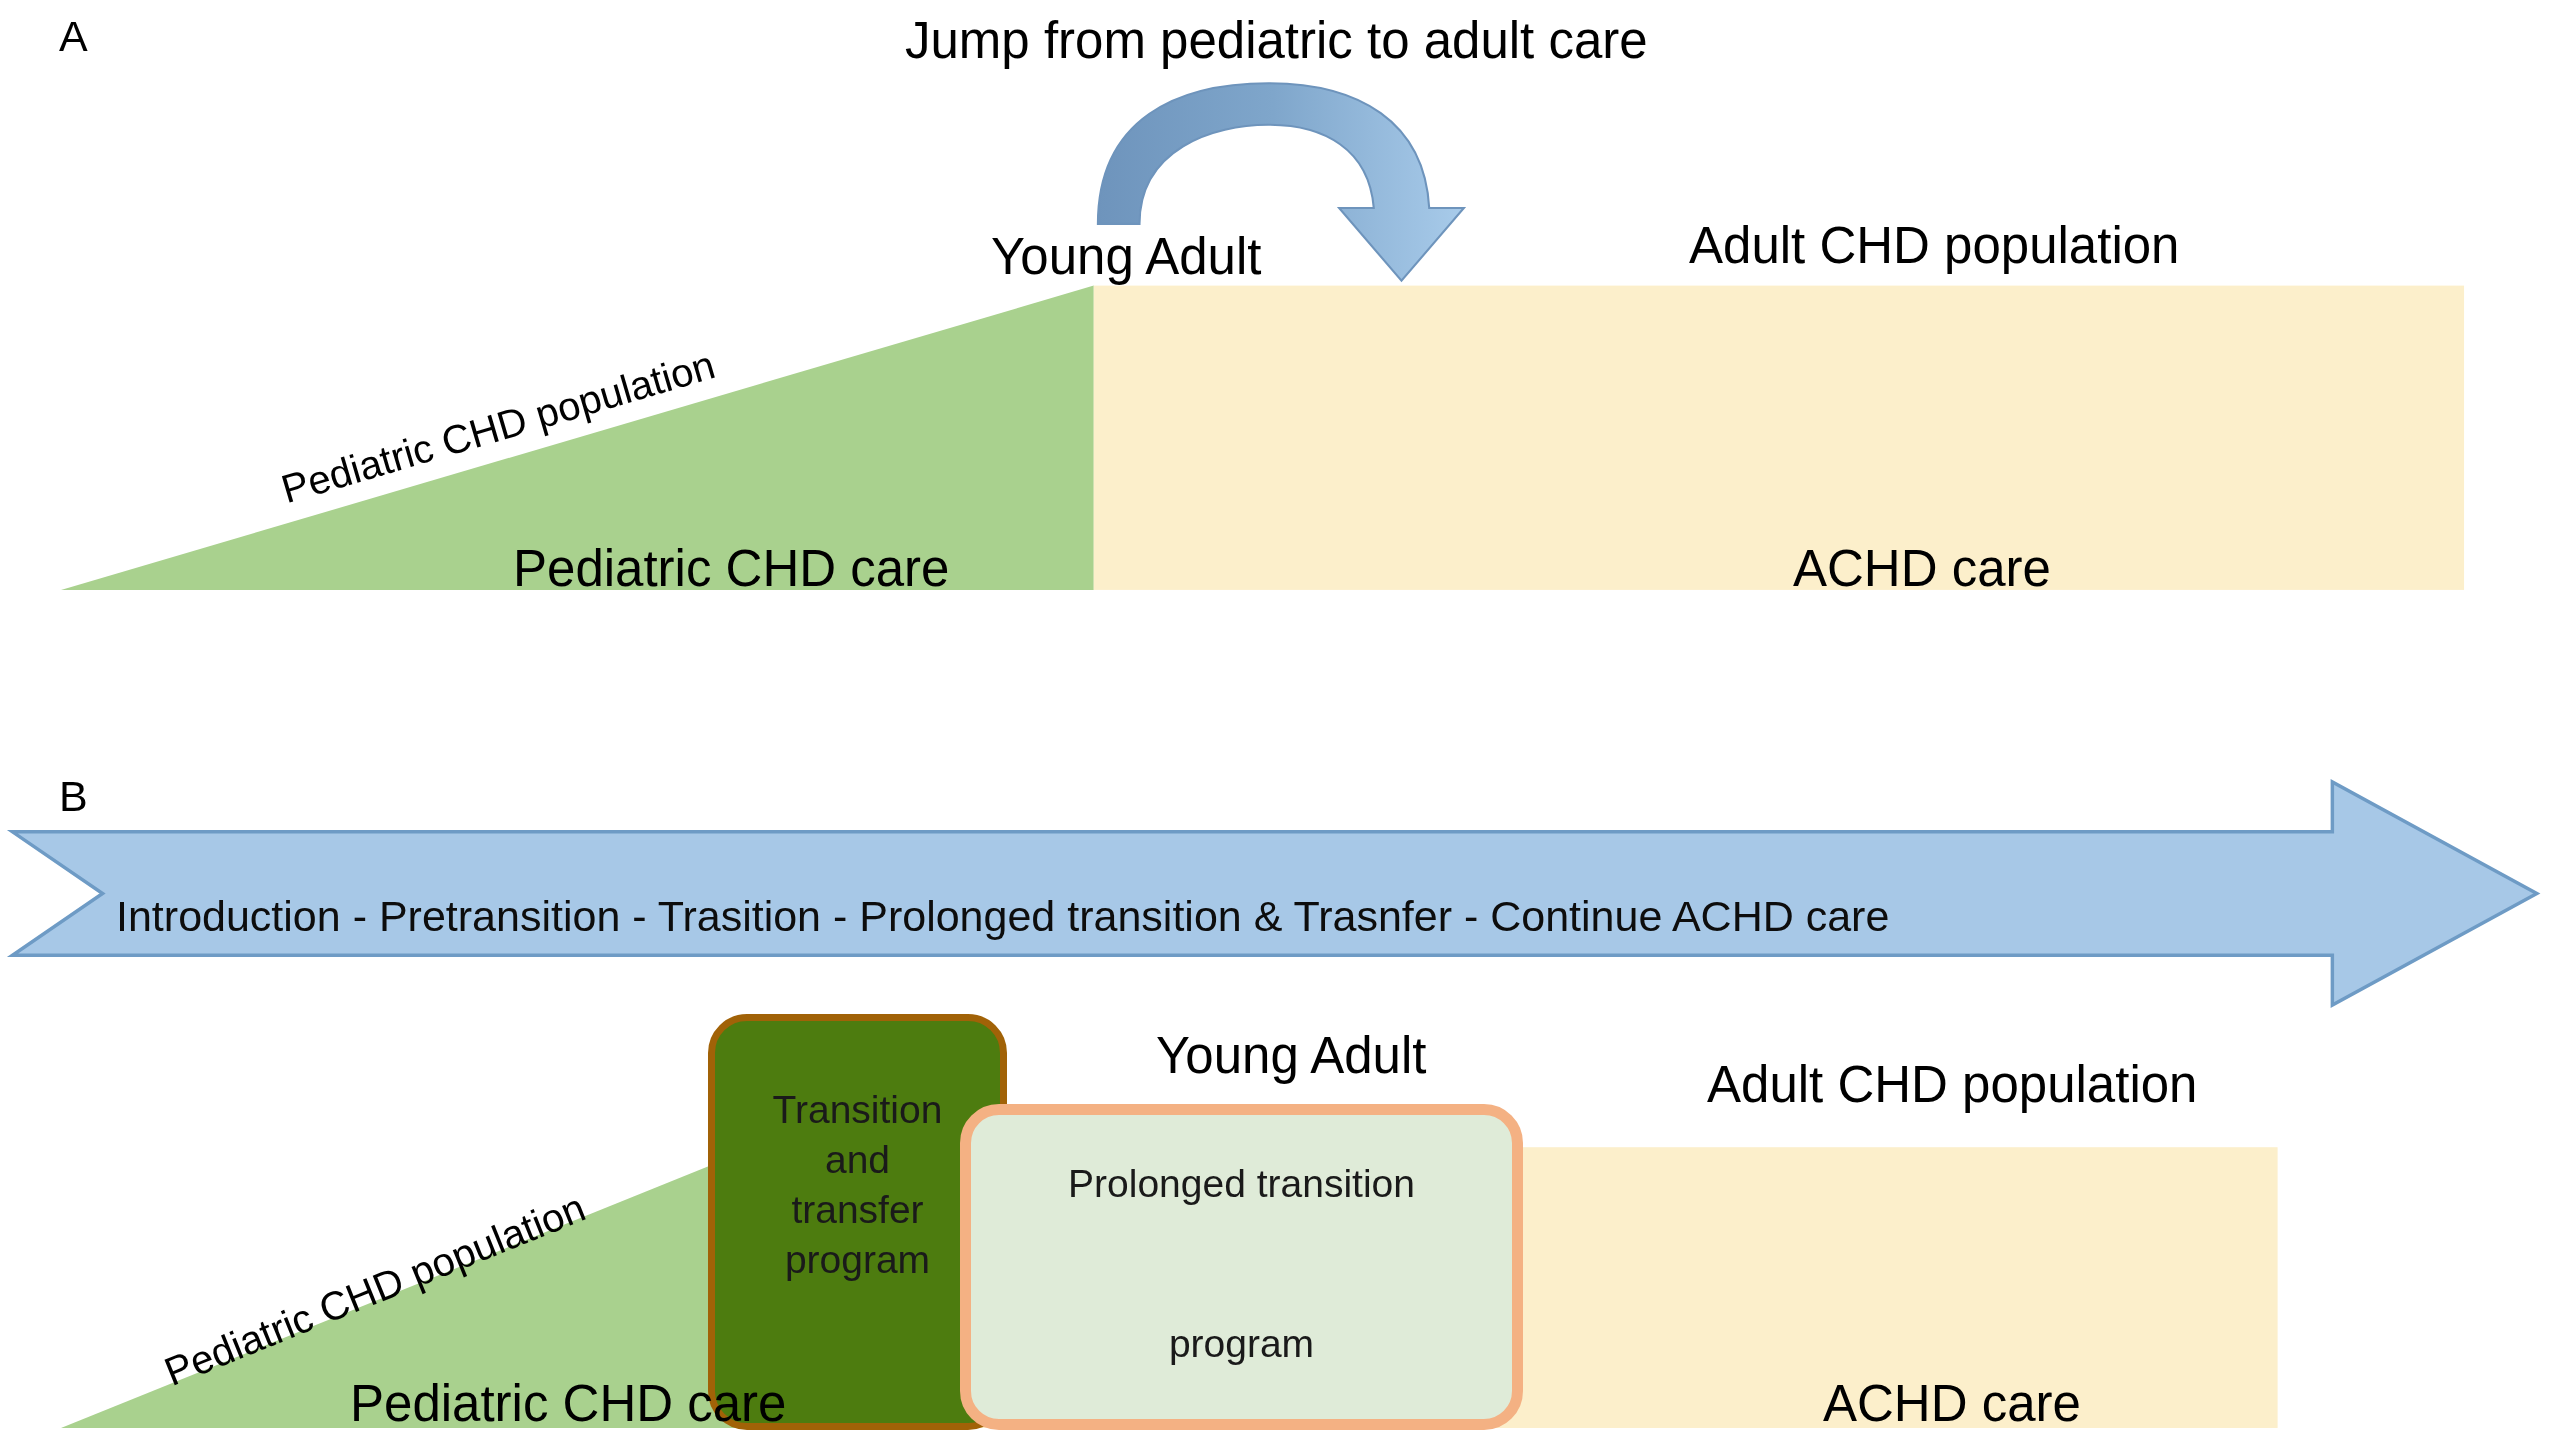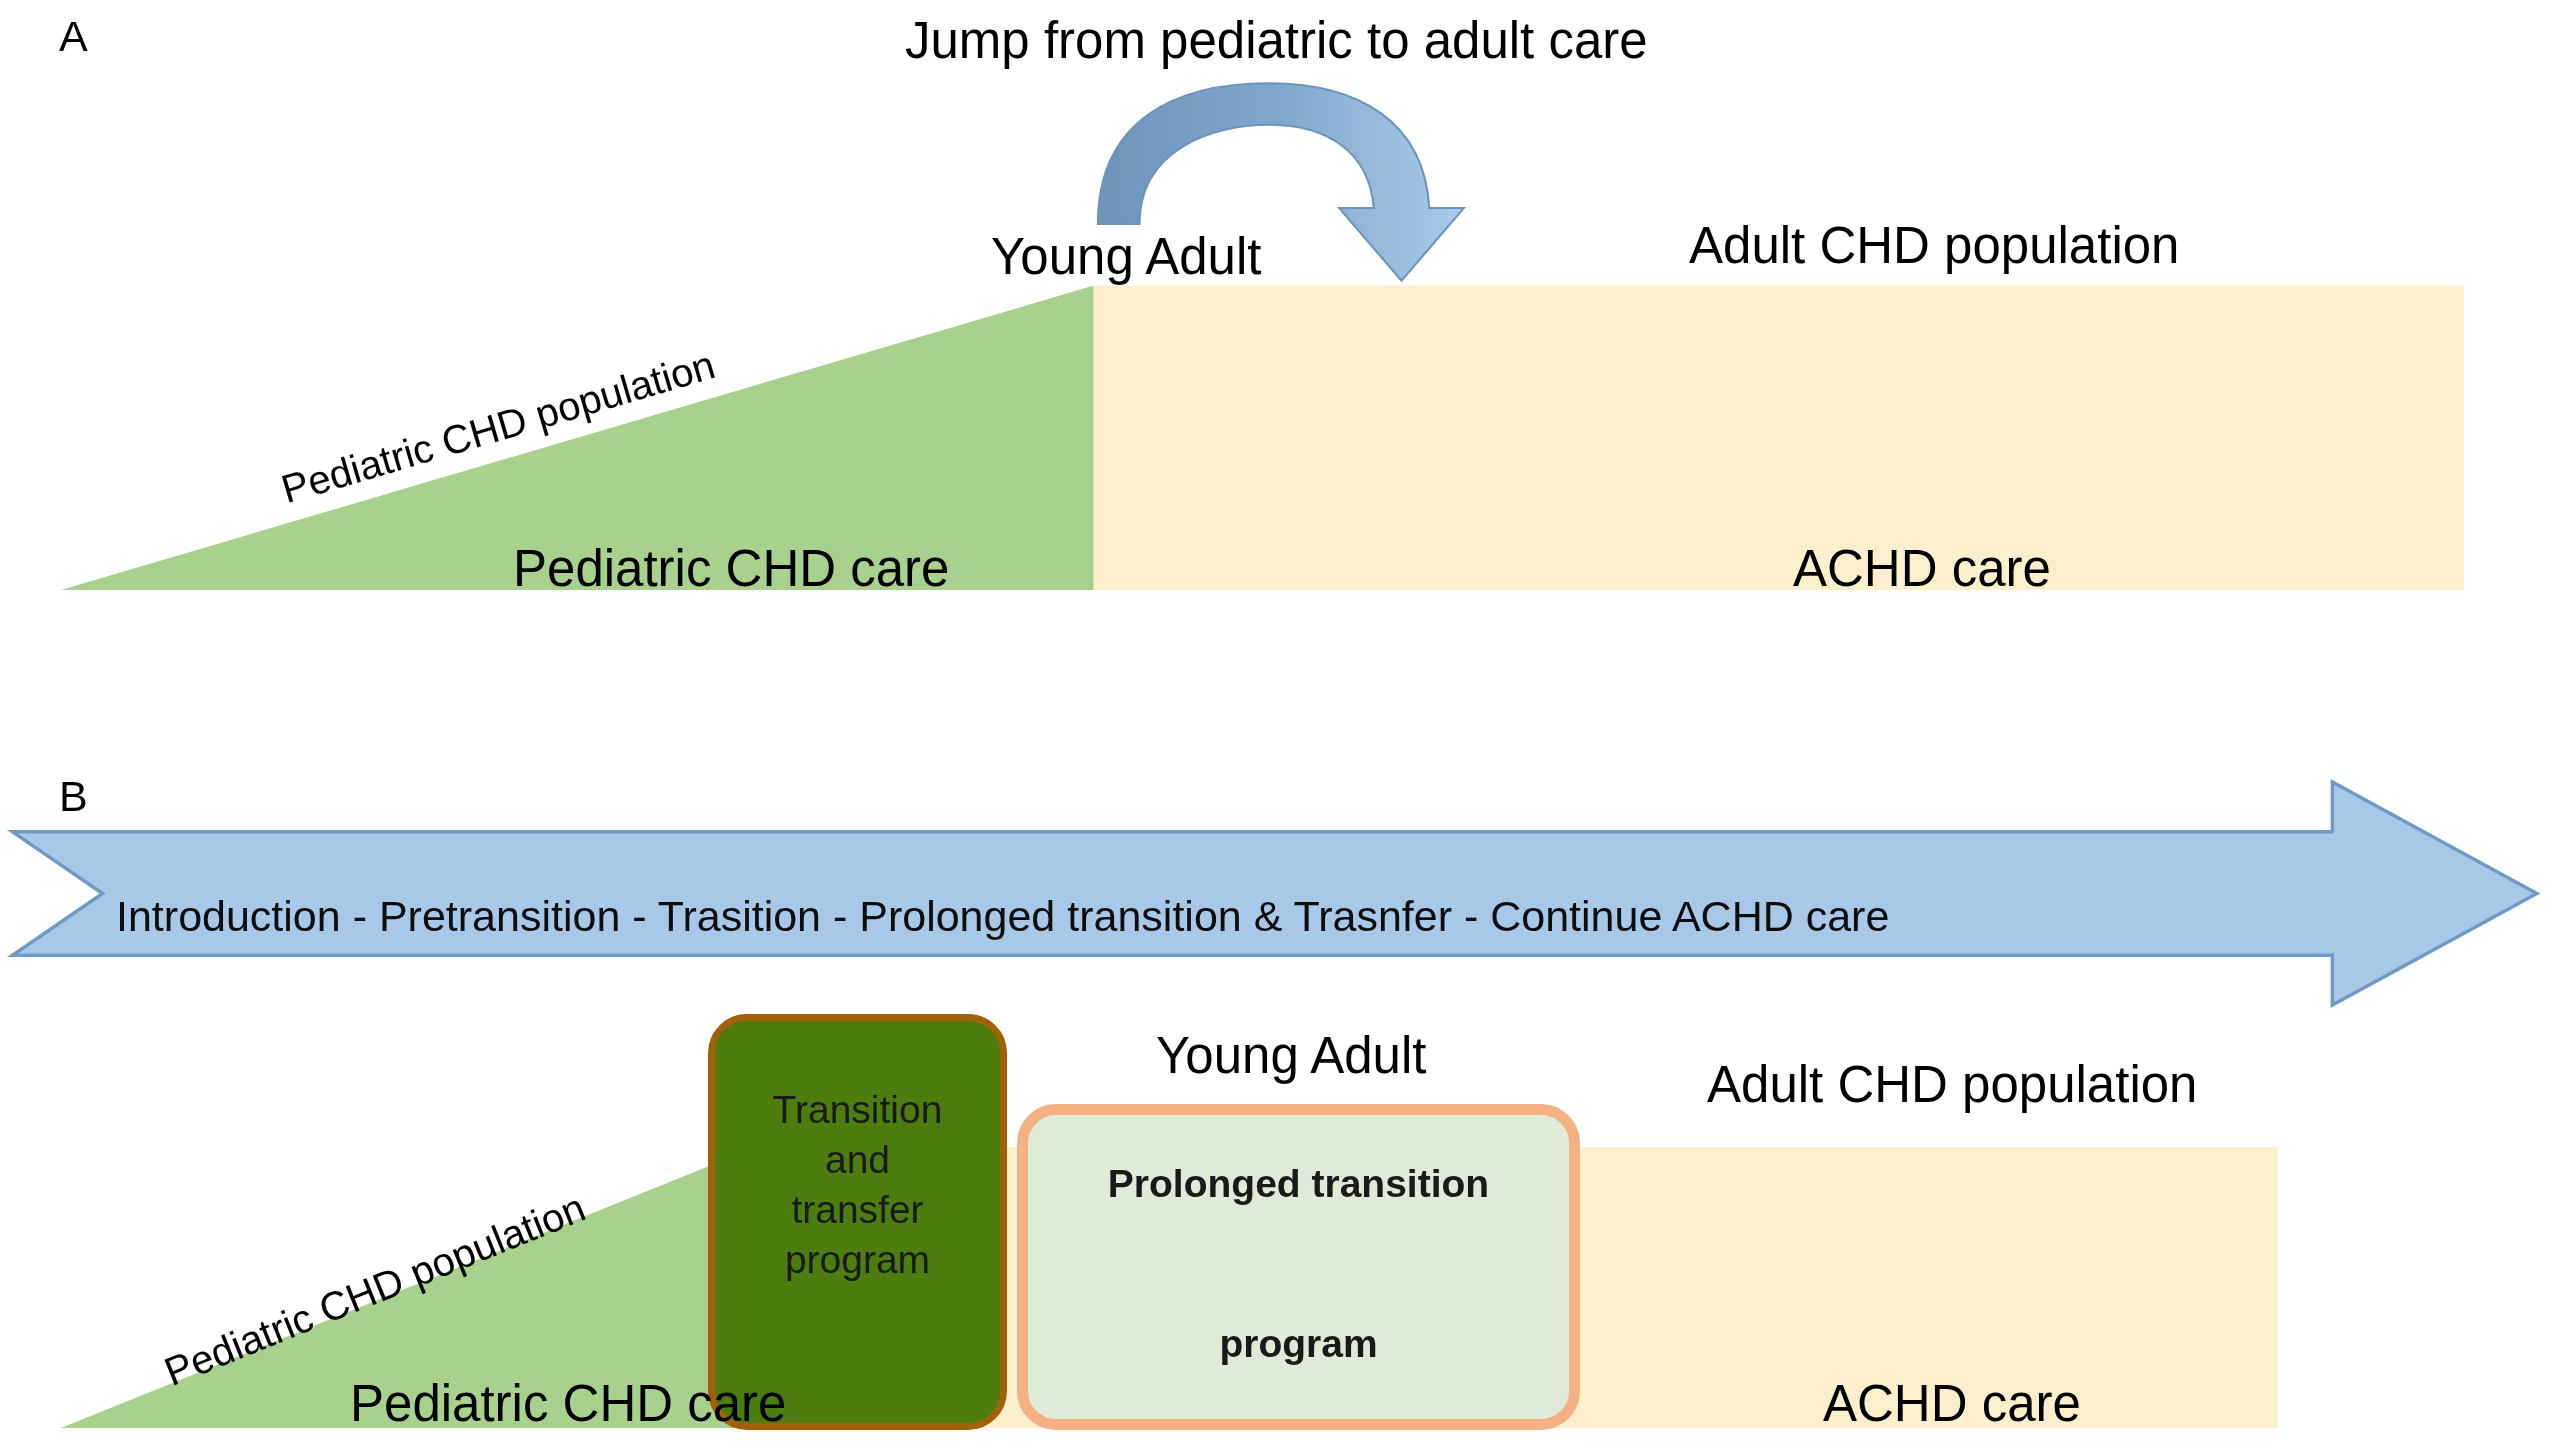--- a/index.html
+++ b/index.html
@@ -138,23 +138,23 @@
               background:#4d7c0f; border:7px solid #a16207; border-radius:39px;
               box-sizing:border-box;">
     <div class="boxtext" style="left:0; top:64px; width:100%; white-space:pre-line;">Transition
 and
 transfer
 program</div>
   </div>
 
   <div class="abs label" style="left:1156px; top:1028px;">Young Adult</div>
 
-  <div class="abs" style="left:1017px; top:1104px; width:563px; height:326px;
+  <div class="abs" style="left:960px; top:1104px; width:563px; height:326px;
               background:#DFEBD8; border:11px solid #F4B183; border-radius:39px;
-              box-sizing:border-box;font-weight:bold;">
+              box-sizing:border-box;">
     <div class="boxtext" style="left:0; top:44px; width:100%;">Prolonged transition</div>
     <div class="boxtext" style="left:0; top:204px; width:100%;">program</div>
   </div>
 
   <div class="abs label" style="left:1707px; top:1057px;">Adult CHD population</div>
 
   <div class="abs label-rot" style="left:159px; top:1355px; transform:rotate(-22deg);">Pediatric CHD population</div>
 
   <div class="abs label" style="left:350px; top:1376px;">Pediatric CHD care</div>
 

